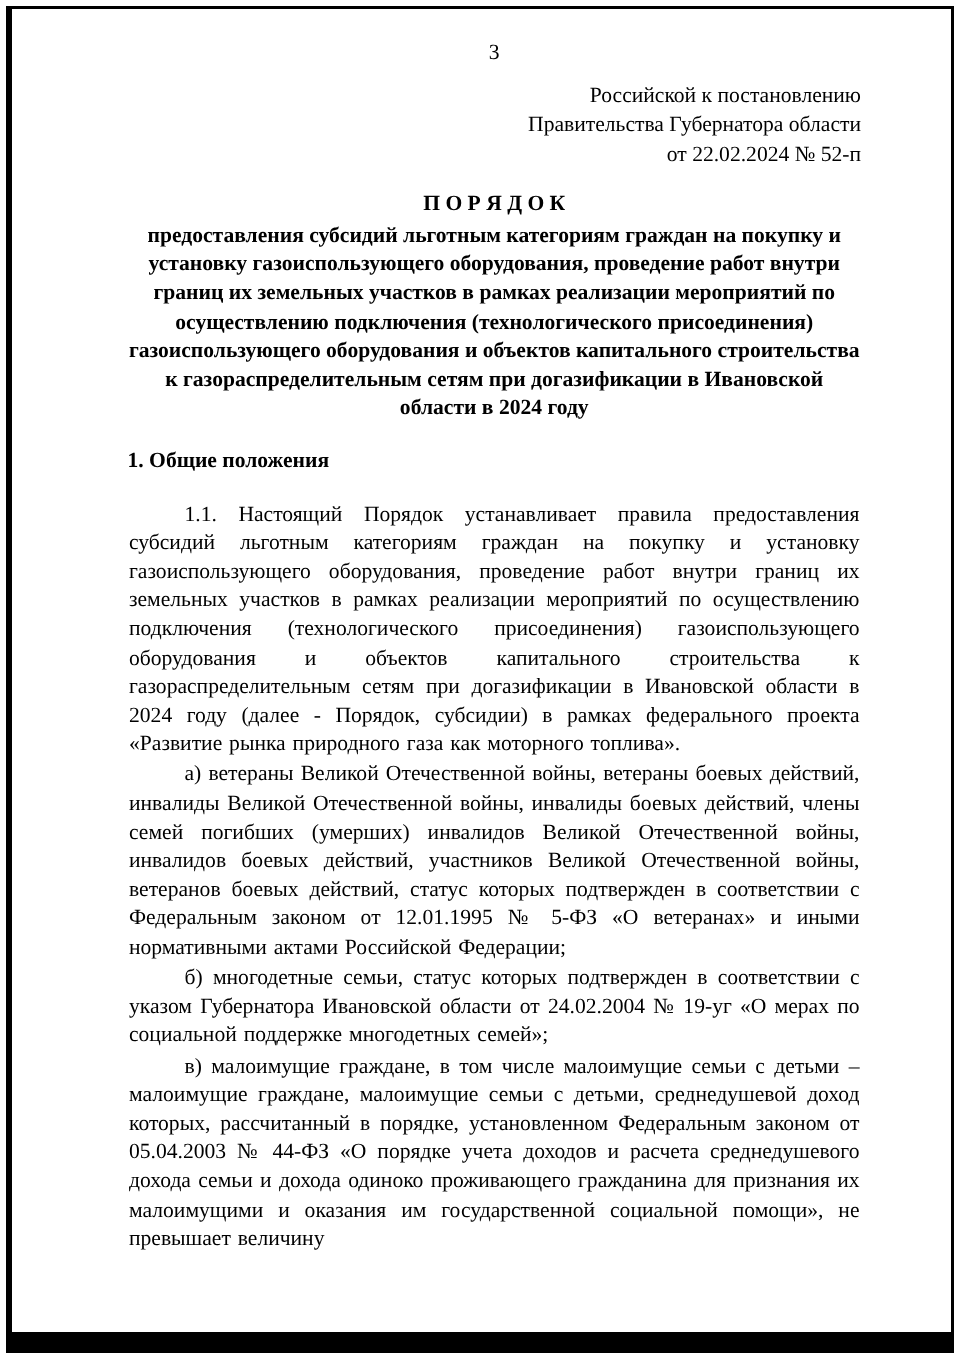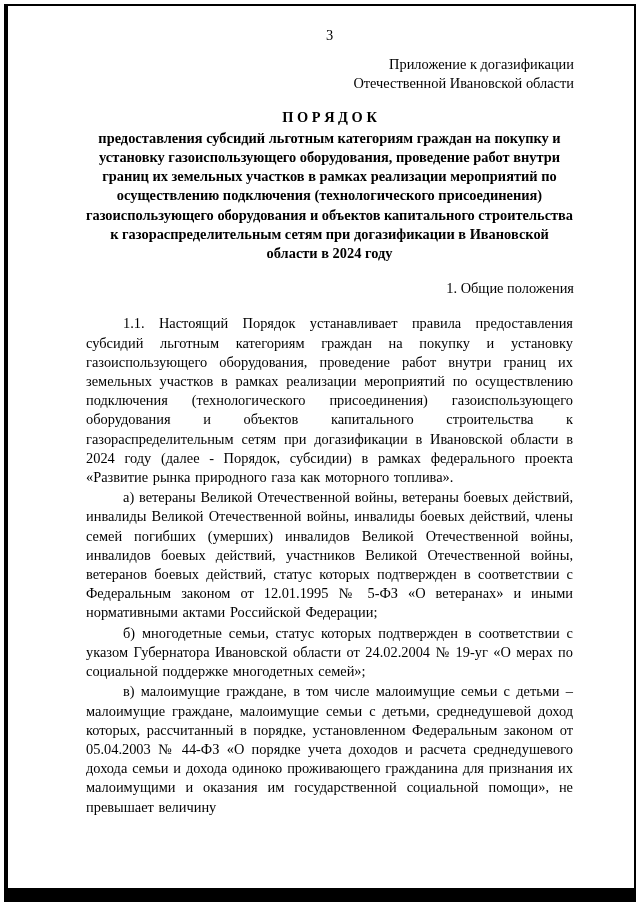--- a/index.html
+++ b/index.html
@@ -51,43 +51,44 @@
   }
   .title {
     font-weight: bold;
     text-align: center;
     margin-bottom: 16px;
   }
   .title-word {
     margin-bottom: 2px;
   }
   .section-heading {
-    font-weight: normal;
-    text-align: right;
+    font-weight: bold;
+    text-align: left;
     margin: 16px 0 16px 0;
   }
   p.para {
     margin: 1px;
     text-align: justify;
     text-indent: 37px;
     word-spacing: 1px;
   }
 </style>
 </head>
 <body>
 
 <div class="sheet">
   <div class="frame"></div>
   <div class="content">
 
     <div class="page-number">3</div>
 
     <div class="annex">
-      <div>Приложение к догазификации</div>
-      <div>Отечественной Ивановской области</div>
+      <div>Российской к постановлению</div>
+      <div>Правительства Губернатора области</div>
+      <div>от 22.02.2024 № 52-п</div>
     </div>
 
     <div class="title">
       <div class="title-word">П О Р Я Д О К</div>
       <div class="title-body">предоставления субсидий льготным категориям граждан на покупку и установку газоиспользующего оборудования, проведение работ внутри границ их земельных участков в рамках реализации мероприятий по осуществлению подключения (технологического присоединения) газоиспользующего оборудования и объектов капитального строительства к газораспределительным сетям при догазификации в Ивановской области в 2024 году</div>
     </div>
 
     <div class="section-heading">1. Общие положения</div>
 
     <p class="para">1.1. Настоящий Порядок устанавливает правила предоставления субсидий льготным категориям граждан на покупку и установку газоиспользующего оборудования, проведение работ внутри границ их земельных участков в рамках реализации мероприятий по осуществлению подключения (технологического присоединения) газоиспользующего оборудования и объектов капитального строительства к газораспределительным сетям при догазификации в Ивановской области в 2024 году (далее - Порядок, субсидии) в рамках федерального проекта «Развитие рынка природного газа как моторного топлива».</p>

